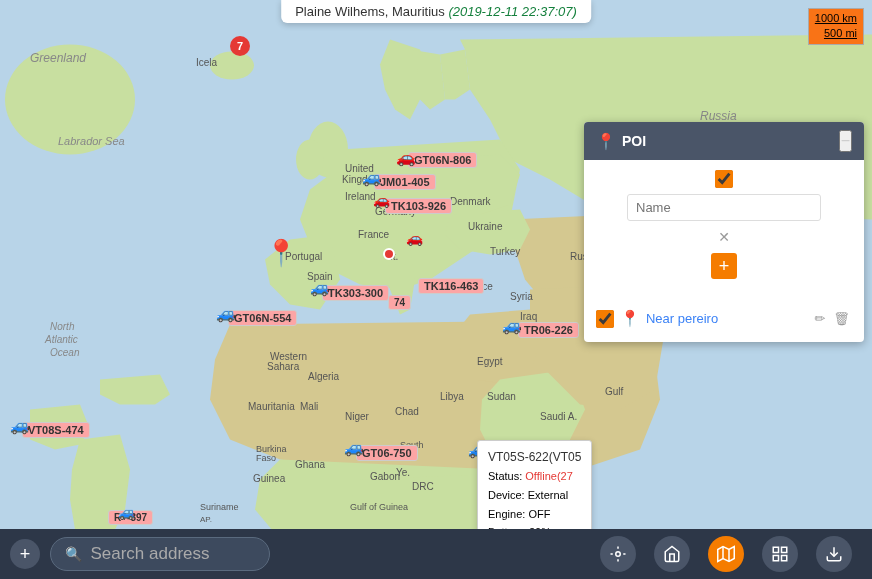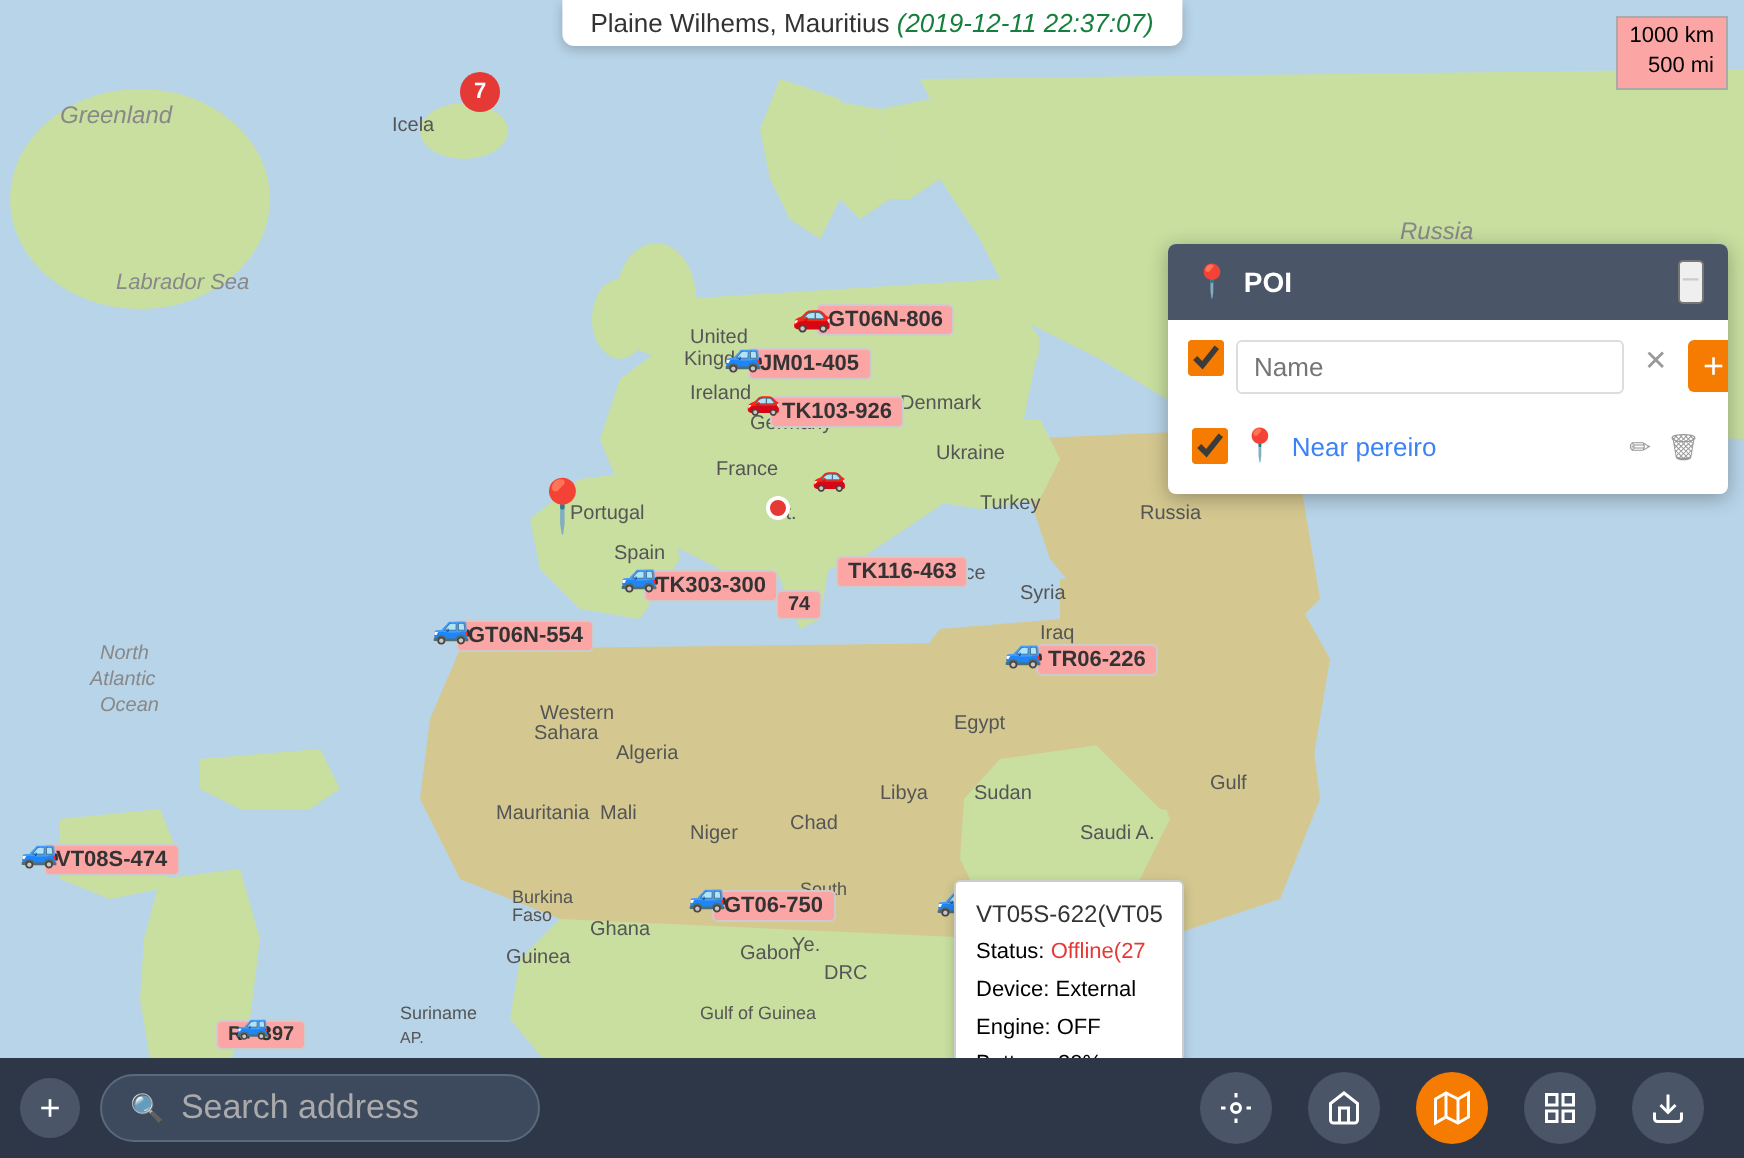--- a/index.html
+++ b/index.html
@@ -40,25 +40,26 @@
     .top-bar .datetime {
       color: #15803d;
       font-style: italic;
     }
 
     
     .scale-bar {
       position: absolute;
       top: 8px;
       right: 8px;
-      background: #fca5a5;
+      background: #f97316;
       border: 1px solid #aaa;
       padding: 2px 6px;
       font-size: 11px;
       z-index: 10;
+      text-decoration: underline;
     }
     .scale-bar div { text-align: right; line-height: 1.4; }
 
     
     .vehicle-label {
       position: absolute;
       background: #fca5a5;
       border: 1px solid #ccc;
       border-radius: 3px;
       padding: 1px 5px;
@@ -99,23 +100,24 @@
     .poi-header-right {
       cursor: pointer;
       font-size: 16px;
       color: #ccc;
     }
     .poi-body {
       padding: 10px;
     }
     .poi-search-row {
       display: flex;
-      align-items: flex-start;
+      align-items: center;
       gap: 6px;
-      margin-bottom: 12px;
+      margin-bottom: 26px;
+      flex-direction: column;
     }
     .poi-checkbox {
       width: 18px;
       height: 18px;
       accent-color: #f57c00;
       flex-shrink: 0;
     }
     .poi-search-input {
       flex: 1;
       border: 1px solid #ddd;

